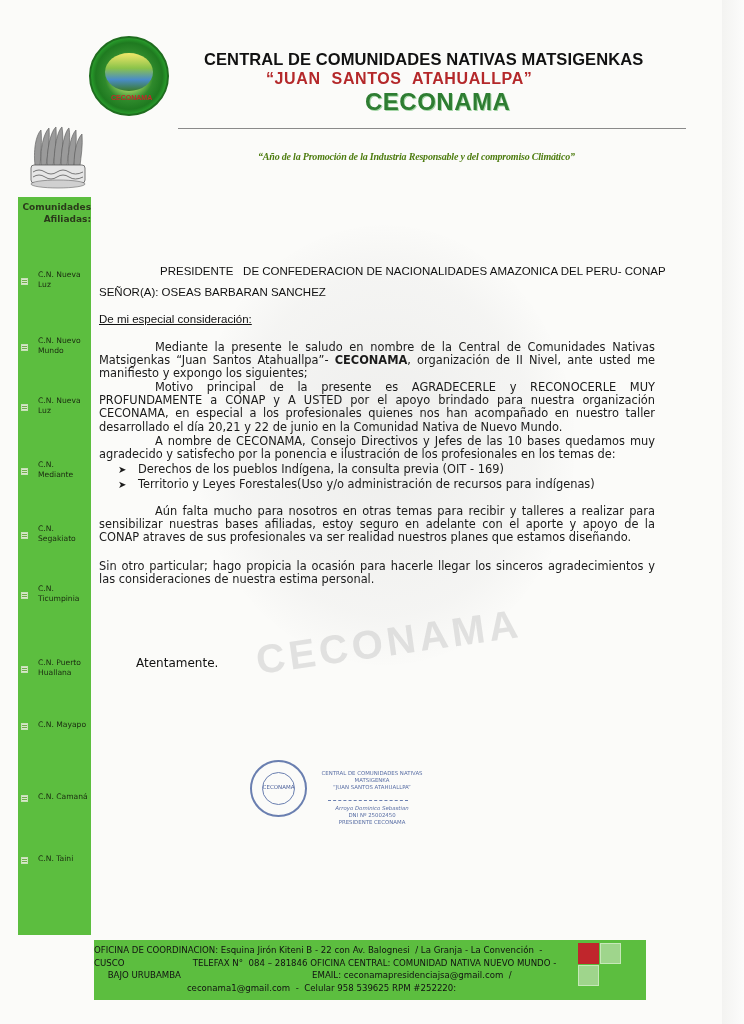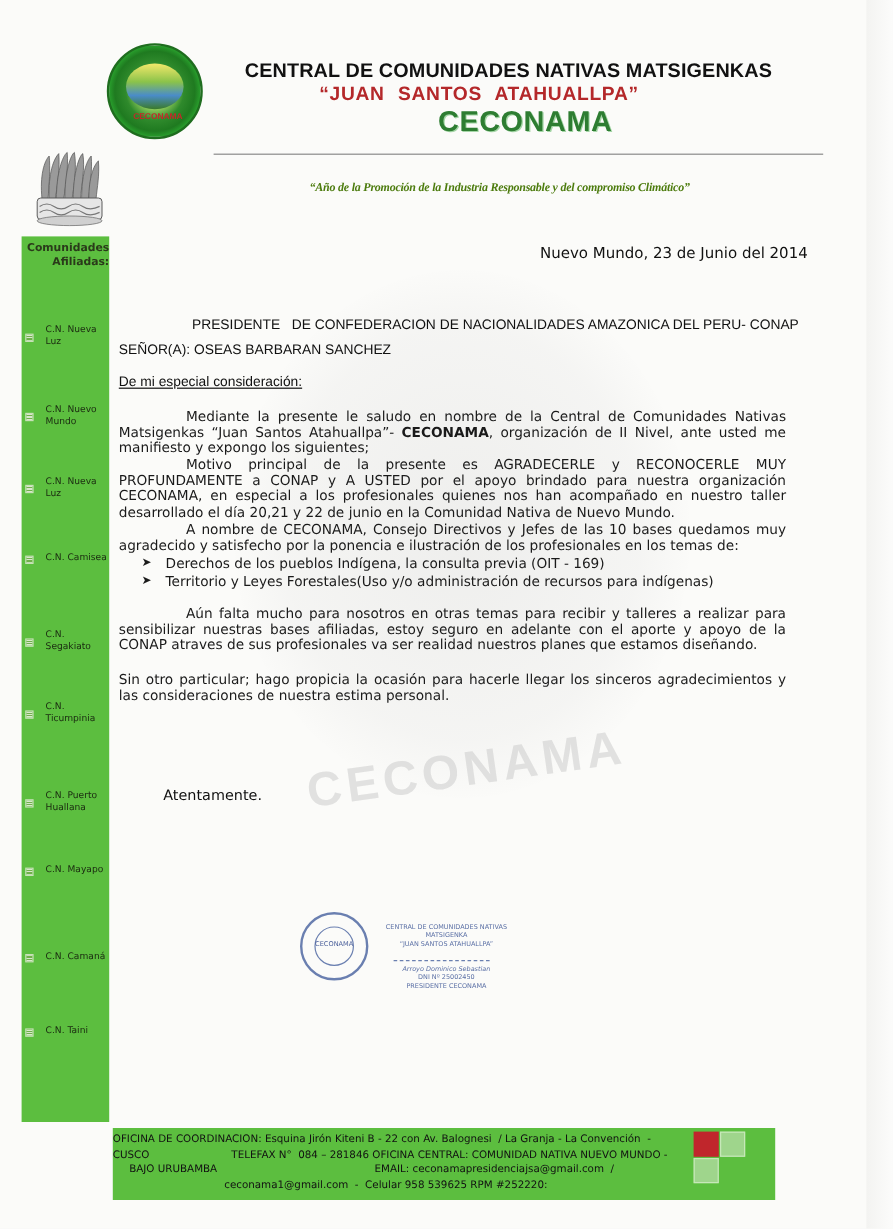--- a/index.html
+++ b/index.html
@@ -103,40 +103,39 @@
     <ellipse cx="31" cy="58" rx="27" ry="4" fill="#d0d0d0" stroke="#666" stroke-width="0.6"></ellipse>
   </svg>
 
   <div class="h-title">CENTRAL DE COMUNIDADES NATIVAS MATSIGENKAS</div>
   <div class="h-sub">“JUAN  SANTOS  ATAHUALLPA”</div>
   <div class="h-org">CECONAMA</div>
   <div class="h-rule"></div>
 
   <div class="motto1">“Año de la Promoción de la Industria Responsable y del compromiso Climático”</div>
 
-  <div class="date">Nuevo Mundo, 23 de Junio  del 2014</div>
 
   <div class="sidebar">
     <div class="side-head">Comunidades Afiliadas:</div>
 
     <div class="side-item" style="top:73px">
       <span class="bullet"></span>
       <span class="side-label">C.N. Nueva Luz</span>
     </div>
     <div class="side-item" style="top:139px">
       <span class="bullet"></span>
       <span class="side-label">C.N. Nuevo Mundo</span>
     </div>
     <div class="side-item" style="top:199px">
       <span class="bullet"></span>
       <span class="side-label">C.N. Nueva Luz</span>
     </div>
     <div class="side-item" style="top:263px">
       <span class="bullet"></span>
-      <span class="side-label">C.N. Camisea</span>
+      <span class="side-label">C.N. Mediante</span>
     </div>
     <div class="side-item" style="top:327px">
       <span class="bullet"></span>
       <span class="side-label">C.N. Segakiato</span>
     </div>
     <div class="side-item" style="top:387px">
       <span class="bullet"></span>
       <span class="side-label">C.N. Ticumpinia</span>
     </div>
     <div class="side-item" style="top:461px">

